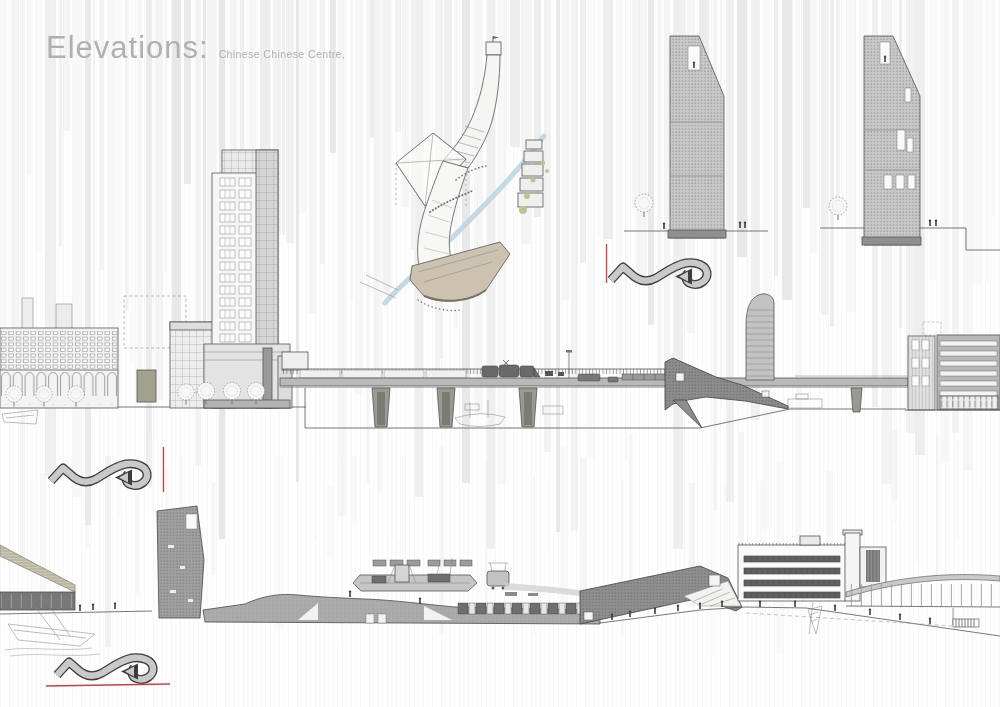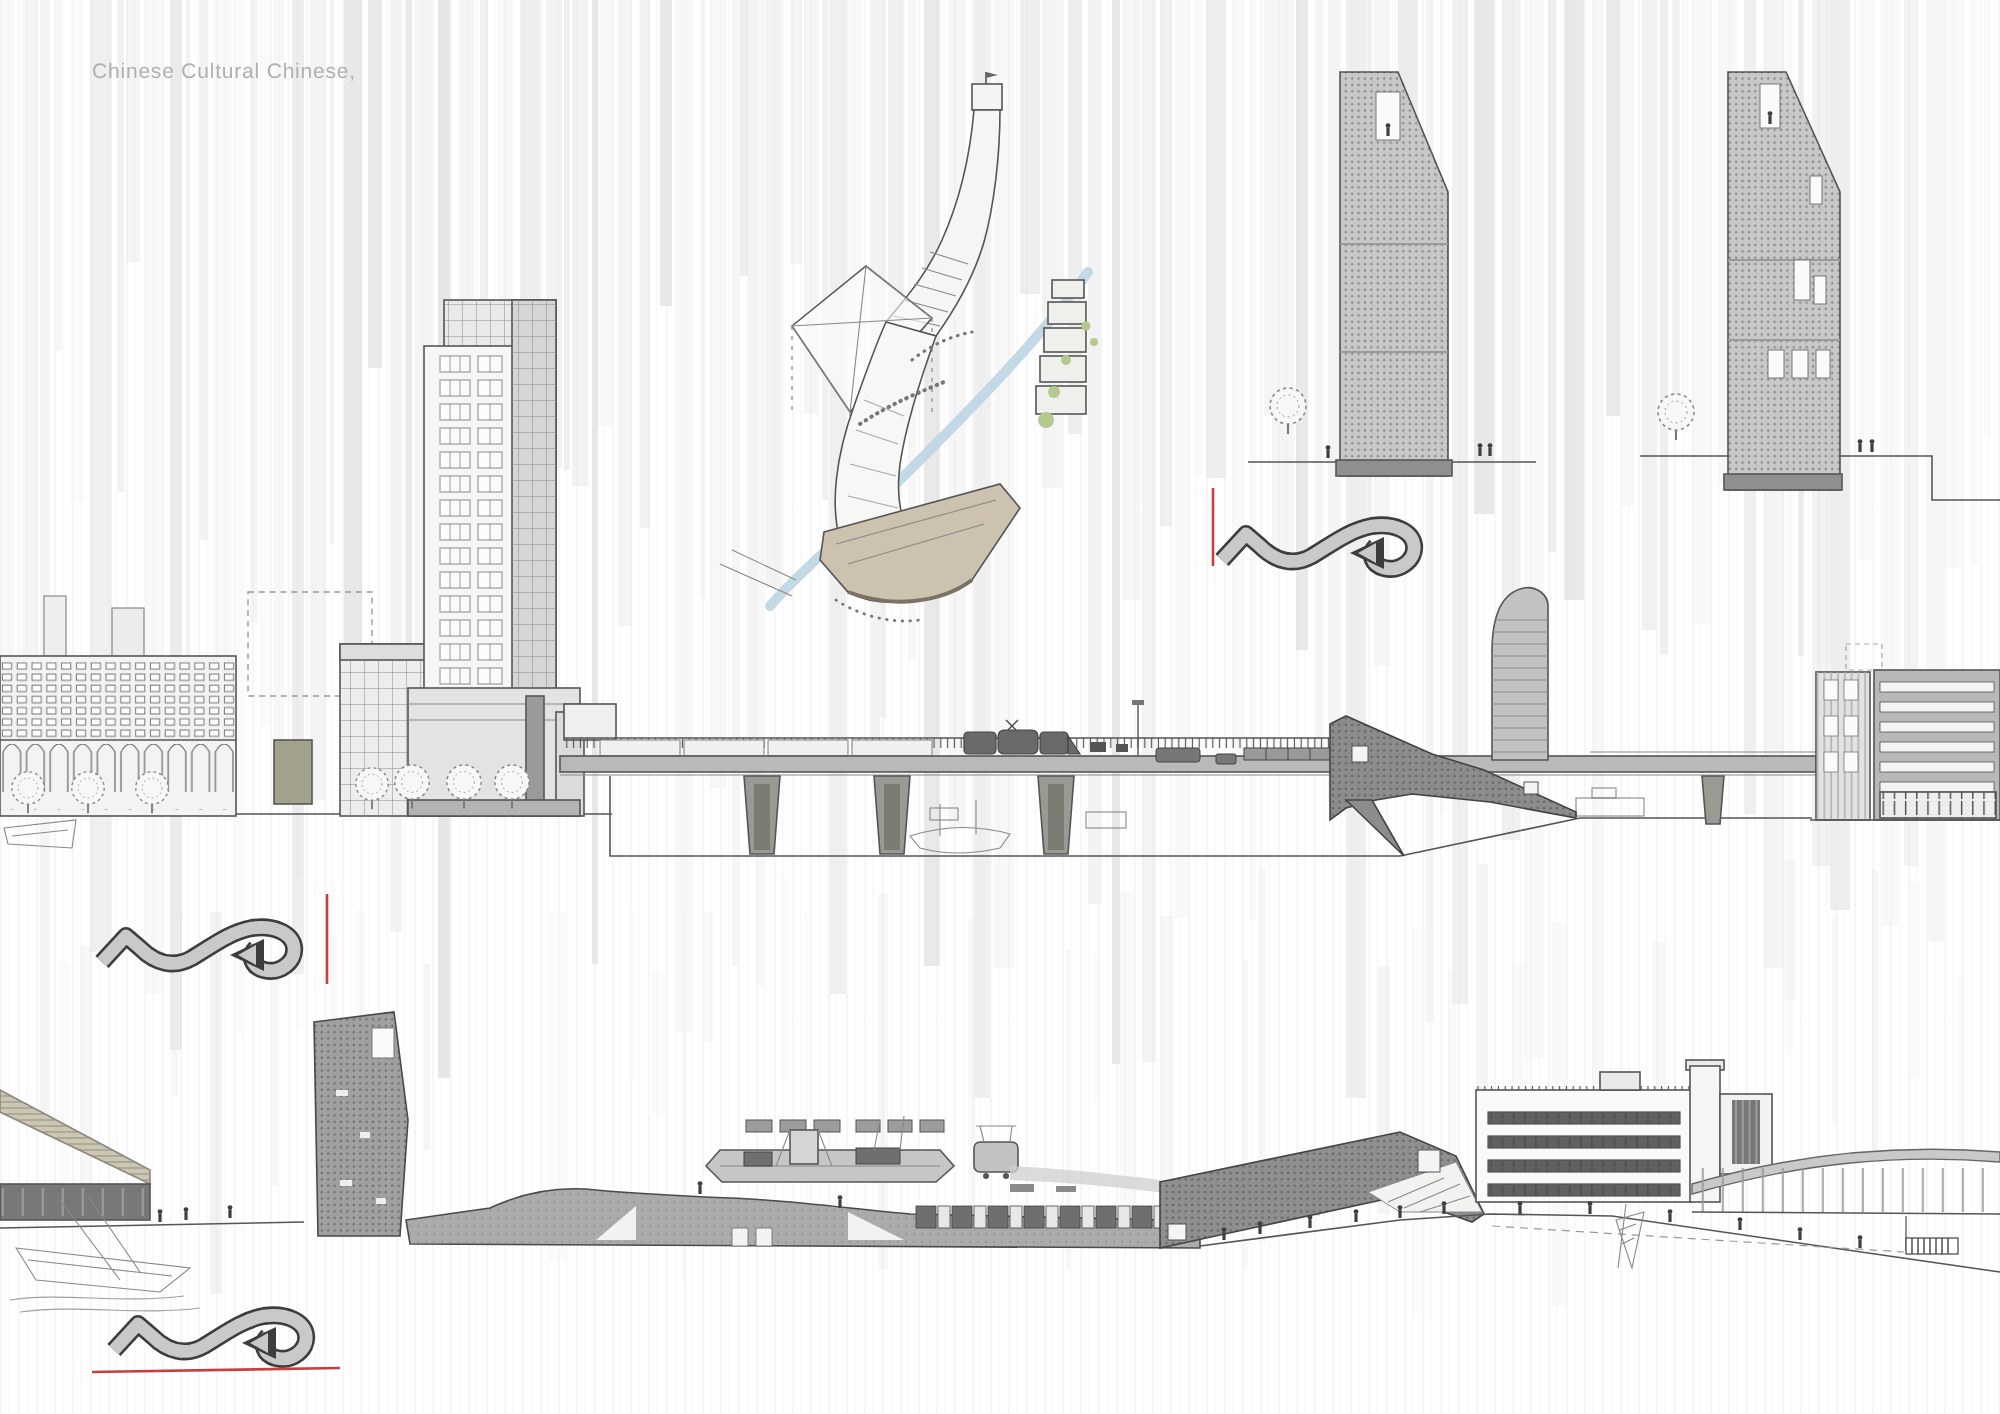--- a/index.html
+++ b/index.html
@@ -599,15 +599,16 @@
           <use href="#pp" x="795" y="607"></use>
           <use href="#pp" x="835" y="611"></use>
         <use href="#pp" x="870" y="615"></use>
           <use href="#pp" x="900" y="620"></use>
           <use href="#pp" x="930" y="624"></use>
       </g>
     </g>
   </svg>
 
   <div class="title-block">
-    <span class="title-sub">Chinese Cultural Chinese,</span>
+    <h1 class="title-main">Elevations:</h1>
+    <span class="title-sub">Chinese Chinese Centre,</span>
   </div>
 </div>
 
 </body></html>

